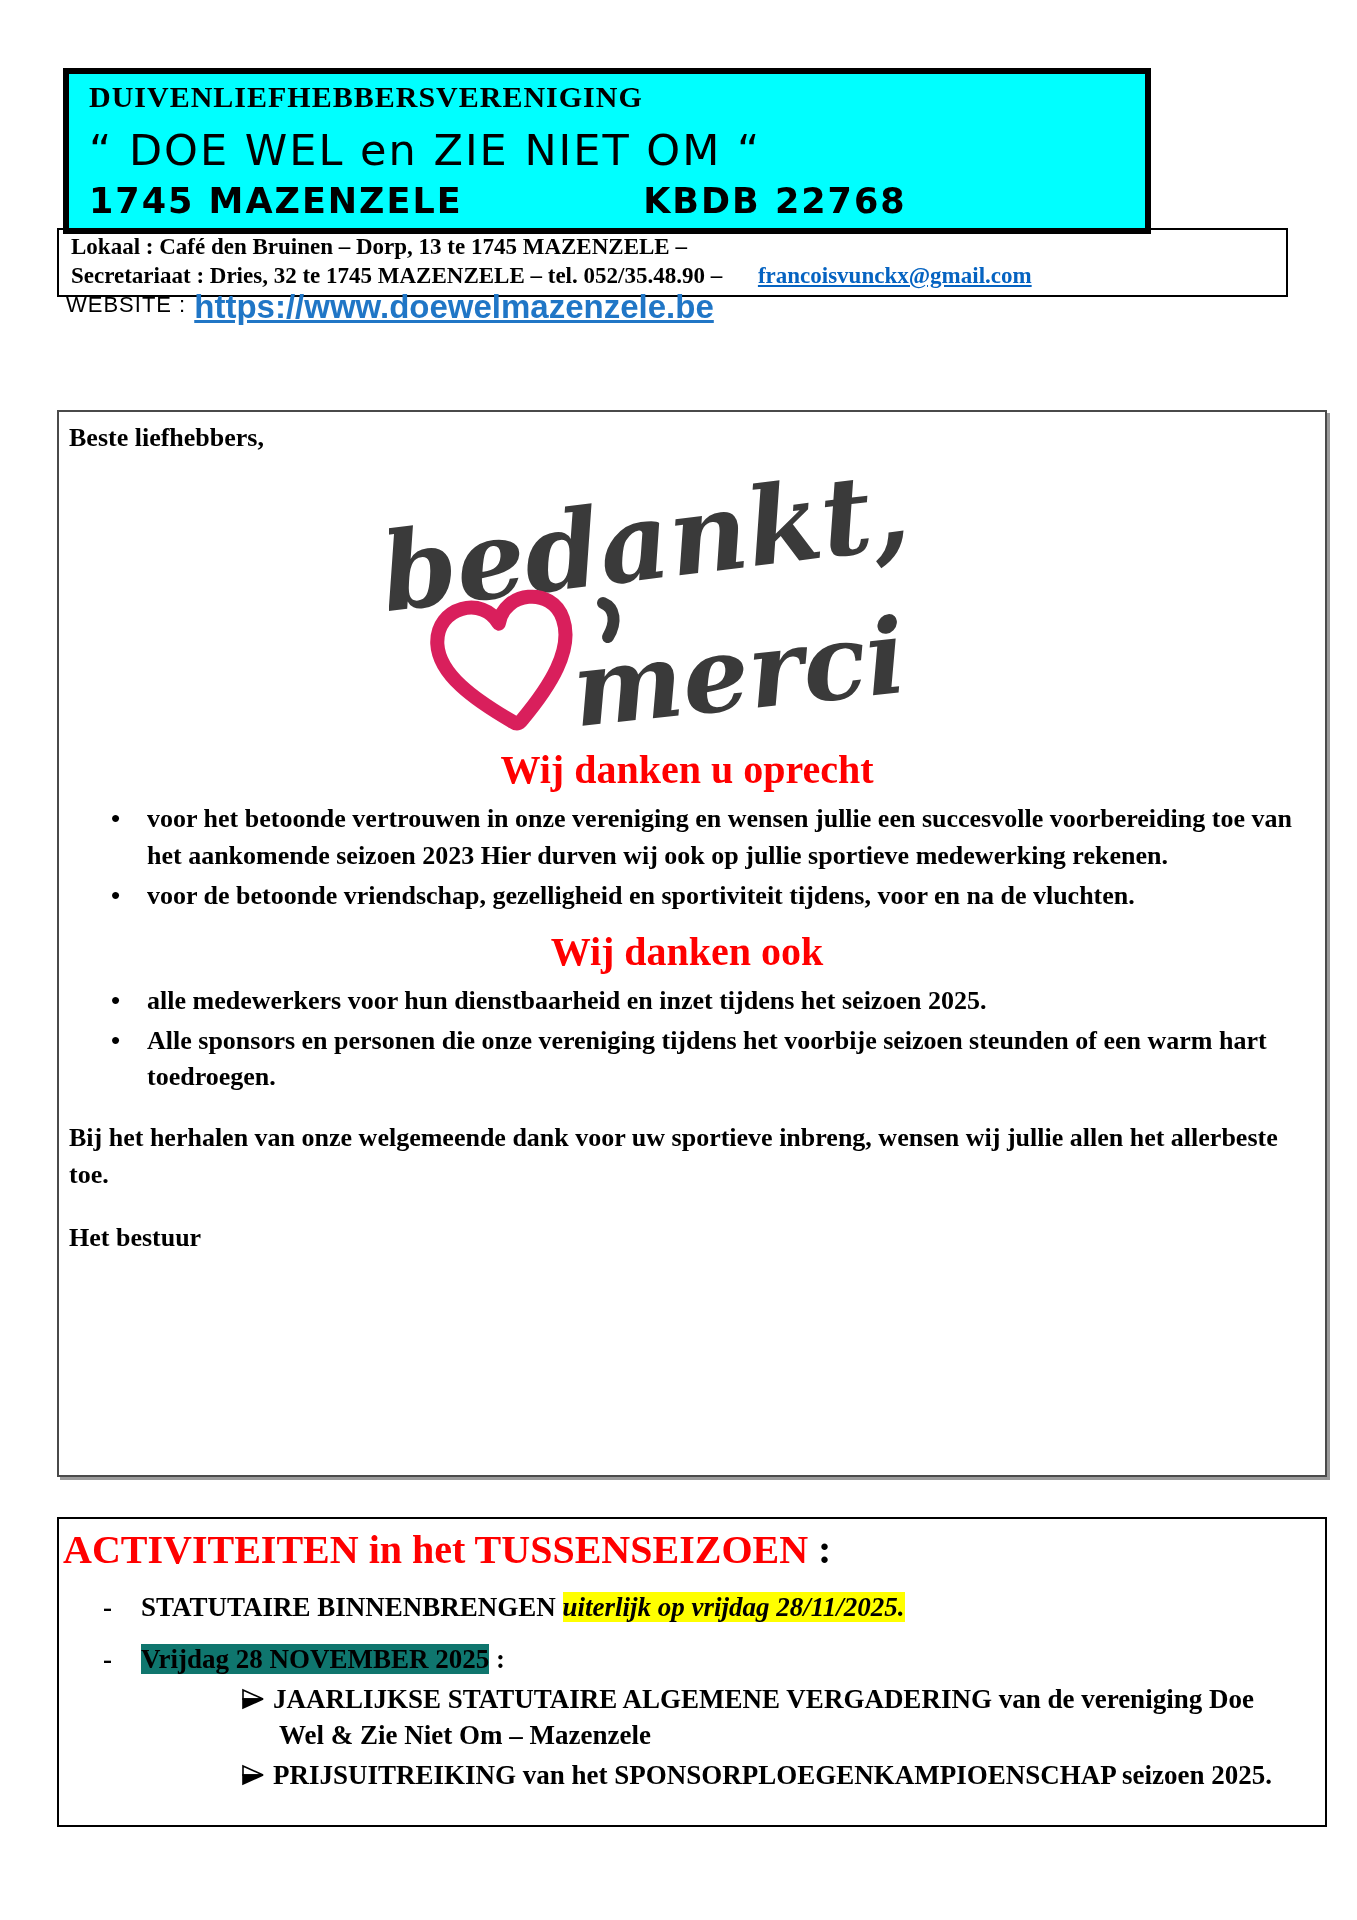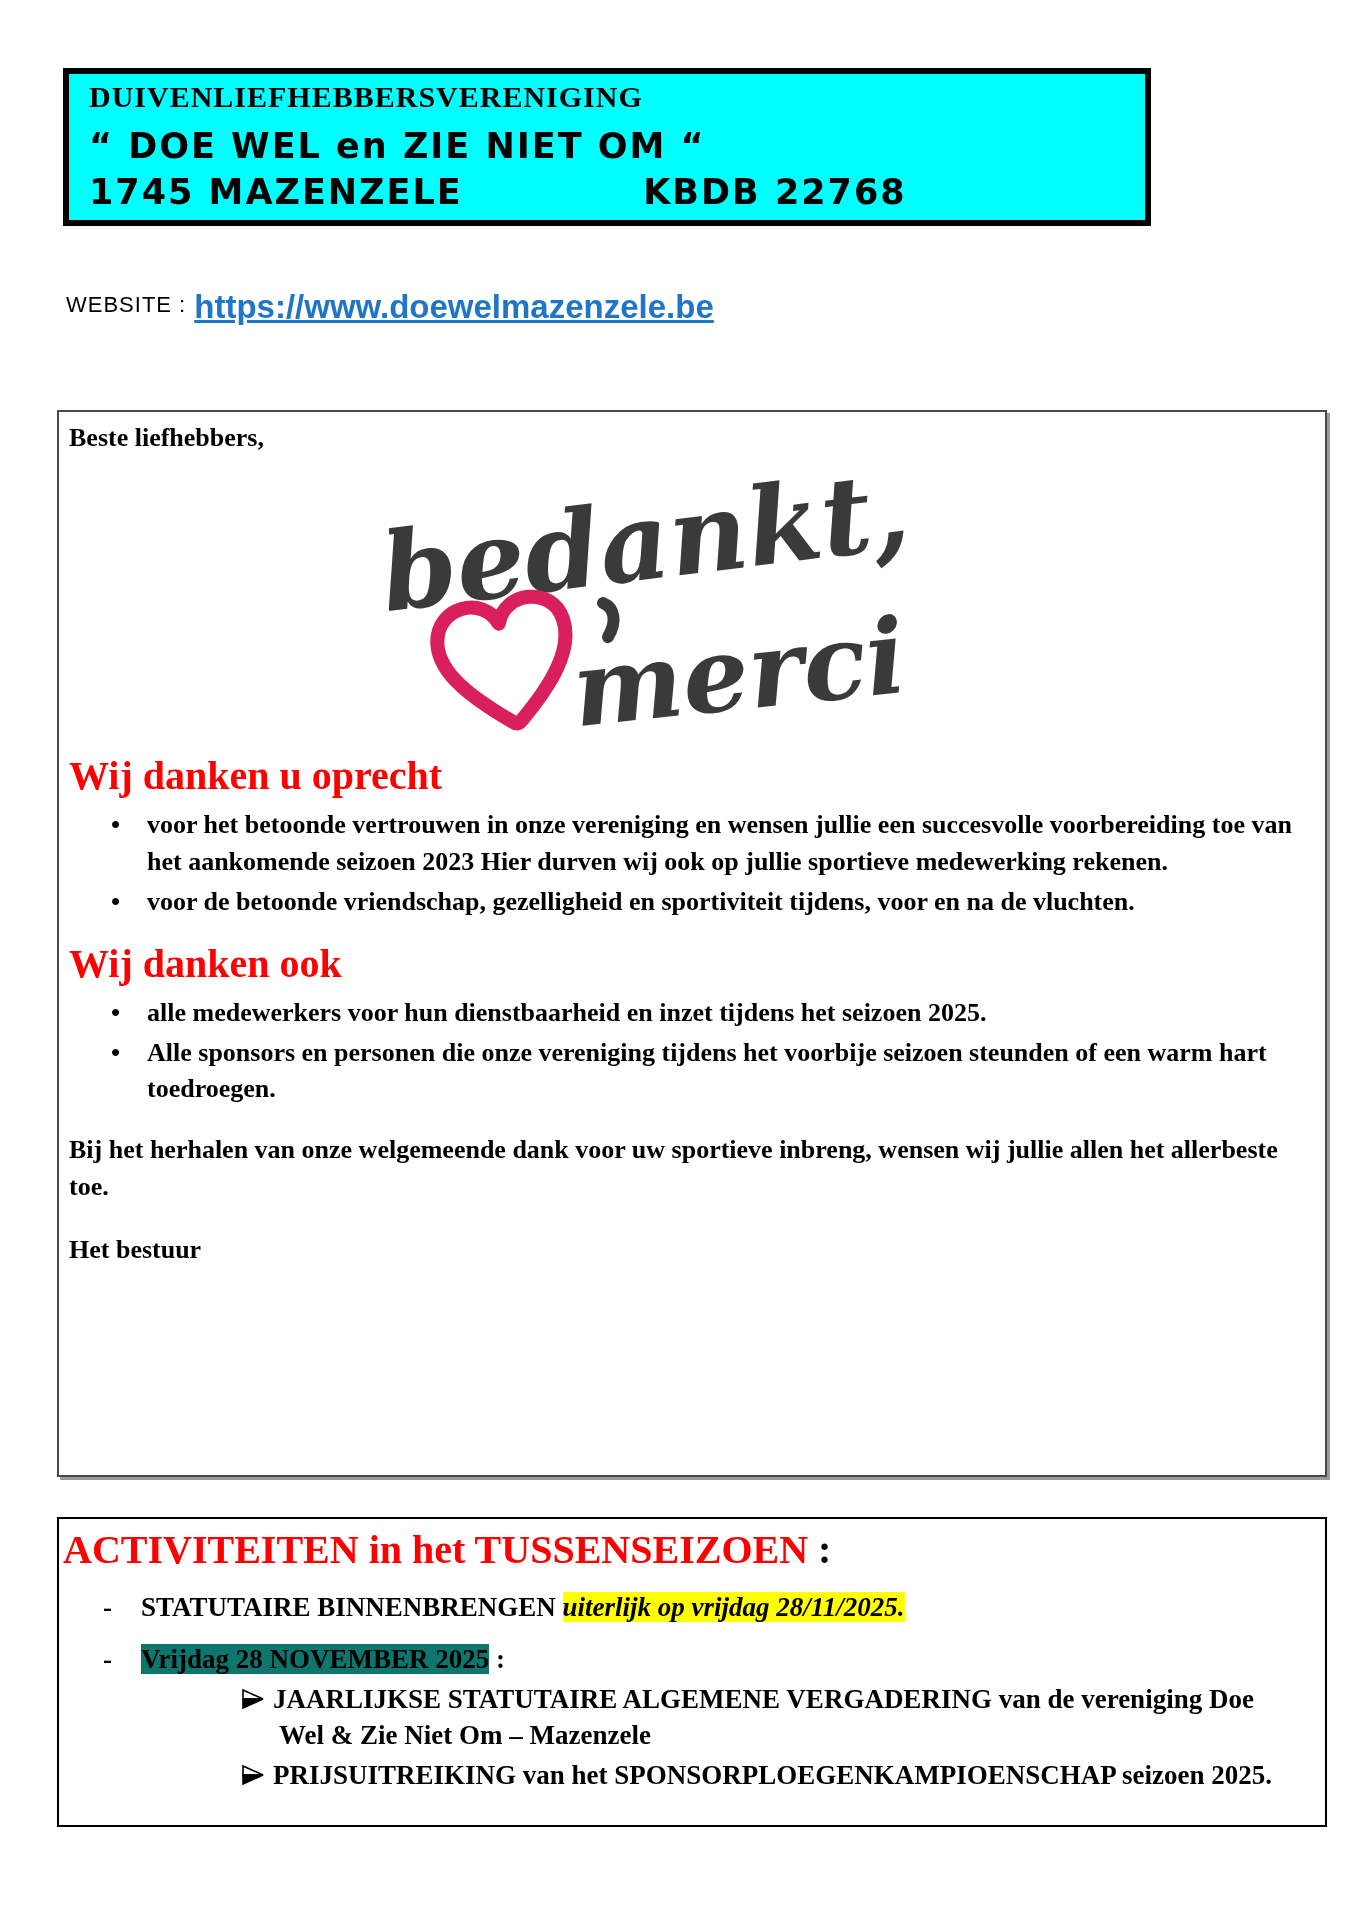--- a/index.html
+++ b/index.html
@@ -4,21 +4,21 @@
 <style>
   html,body { margin:0; padding:0; background:#ffffff; }
   .page { position:relative; width:1357px; height:1920px; background:#ffffff;
           font-family:"Liberation Serif", serif; color:#000; overflow:hidden; }
 
   
   .header-box { position:absolute; left:63px; top:68px; width:1088px; box-sizing:border-box;
                 background:#00ffff; border:6px solid #000; padding:6px 10px 8px 20px; }
   .hb-line1 { font-weight:bold; font-size:30px; line-height:1.15; letter-spacing:1px;
               font-family:"Liberation Serif", serif; }
-  .hb-line2 { font-weight:bold; font-size:35px; line-height:1.1; letter-spacing:2px;
+  .hb-line2 { font-weight:normal; font-size:43px; line-height:1.1; letter-spacing:2px;
               font-family:"DejaVu Sans", sans-serif; margin-top:12px; }
   .hb-line3 { font-weight:bold; font-size:35px; line-height:1.1; letter-spacing:2px;
               font-family:"DejaVu Sans", sans-serif; margin-top:8px; }
   .hb-city  { display:inline-block; width:540px; }
 
   
   .address-box { position:absolute; left:57px; top:228px; width:1231px; box-sizing:border-box;
                  border:2px solid #000; padding:3px 12px 4px 12px;
                  font-weight:bold; font-size:23px; line-height:1.25; }
   .mail-link { color:#0563c1; text-decoration:underline; margin-left:30px; cursor:pointer; }
@@ -30,21 +30,21 @@
   .ws-link  { font-family:"Liberation Sans", sans-serif; font-weight:bold; font-size:33px;
               color:#2076c6; text-decoration:underline; cursor:pointer; margin-left:4px; }
 
   
   .letter-box { position:absolute; left:57px; top:410px; width:1270px; height:1067px;
                 box-sizing:border-box; border:2px solid #4a4a4a; box-shadow:3px 3px 0 #9a9a9a;
                 padding:8px 20px 0 10px; font-weight:bold; font-size:26px; line-height:1.42;
                 overflow:hidden; }
   .greeting { }
   .thanks-img { width:520px; height:272px; margin:4px 0 0 320px; }
-  .sec-h { color:#ff0000; font-size:40px; line-height:1.15; margin-top:20px; }
+  .sec-h { color:#ff0000; font-size:40px; line-height:1.15; margin-top:14px;text-align:center; }
   ul.blist { list-style:none; margin:8px 0 0 0; padding:0 0 0 78px; }
   ul.blist li { position:relative; margin-bottom:3px; }
   ul.blist .dot { position:absolute; left:-36px; top:0; }
   .p-rekenen { margin-top:20px; }
   .red-big { color:#ff0000; font-size:44px; line-height:1; }
   .p-thanks { margin-top:24px; }
   .signoff { margin-top:26px; }
 
   
   .activities-box { position:absolute; left:57px; top:1517px; width:1270px; height:310px;
@@ -66,20 +66,27 @@
 
   <div class="header-box">
     <div class="hb-line1">DUIVENLIEFHEBBERSVERENIGING</div>
     <div class="hb-line2">“ DOE WEL en ZIE NIET OM “</div>
     <div class="hb-line3">
       <span class="hb-city">1745 MAZENZELE</span>
       <span>KBDB 22768</span>
     </div>
   </div>
 
+  <div class="address-box">
+    <div>Lokaal : Café den Bruinen – Dorp, 13 te 1745  MAZENZELE –</div>
+    <div>
+      <span>Secretariaat : Dries, 32 te 1745 MAZENZELE – tel. 052/35.48.90 –</span>
+      <a class="mail-link">francoisvunckx@gmail.com</a>
+    </div>
+  </div>
 
   <div class="website-row">
     <span class="ws-label">WEBSITE :</span>
     <a class="ws-link">https://www.doewelmazenzele.be</a>
   </div>
 
   <div class="letter-box">
     <div class="greeting">Beste liefhebbers,</div>
 
     <div class="thanks-img">

